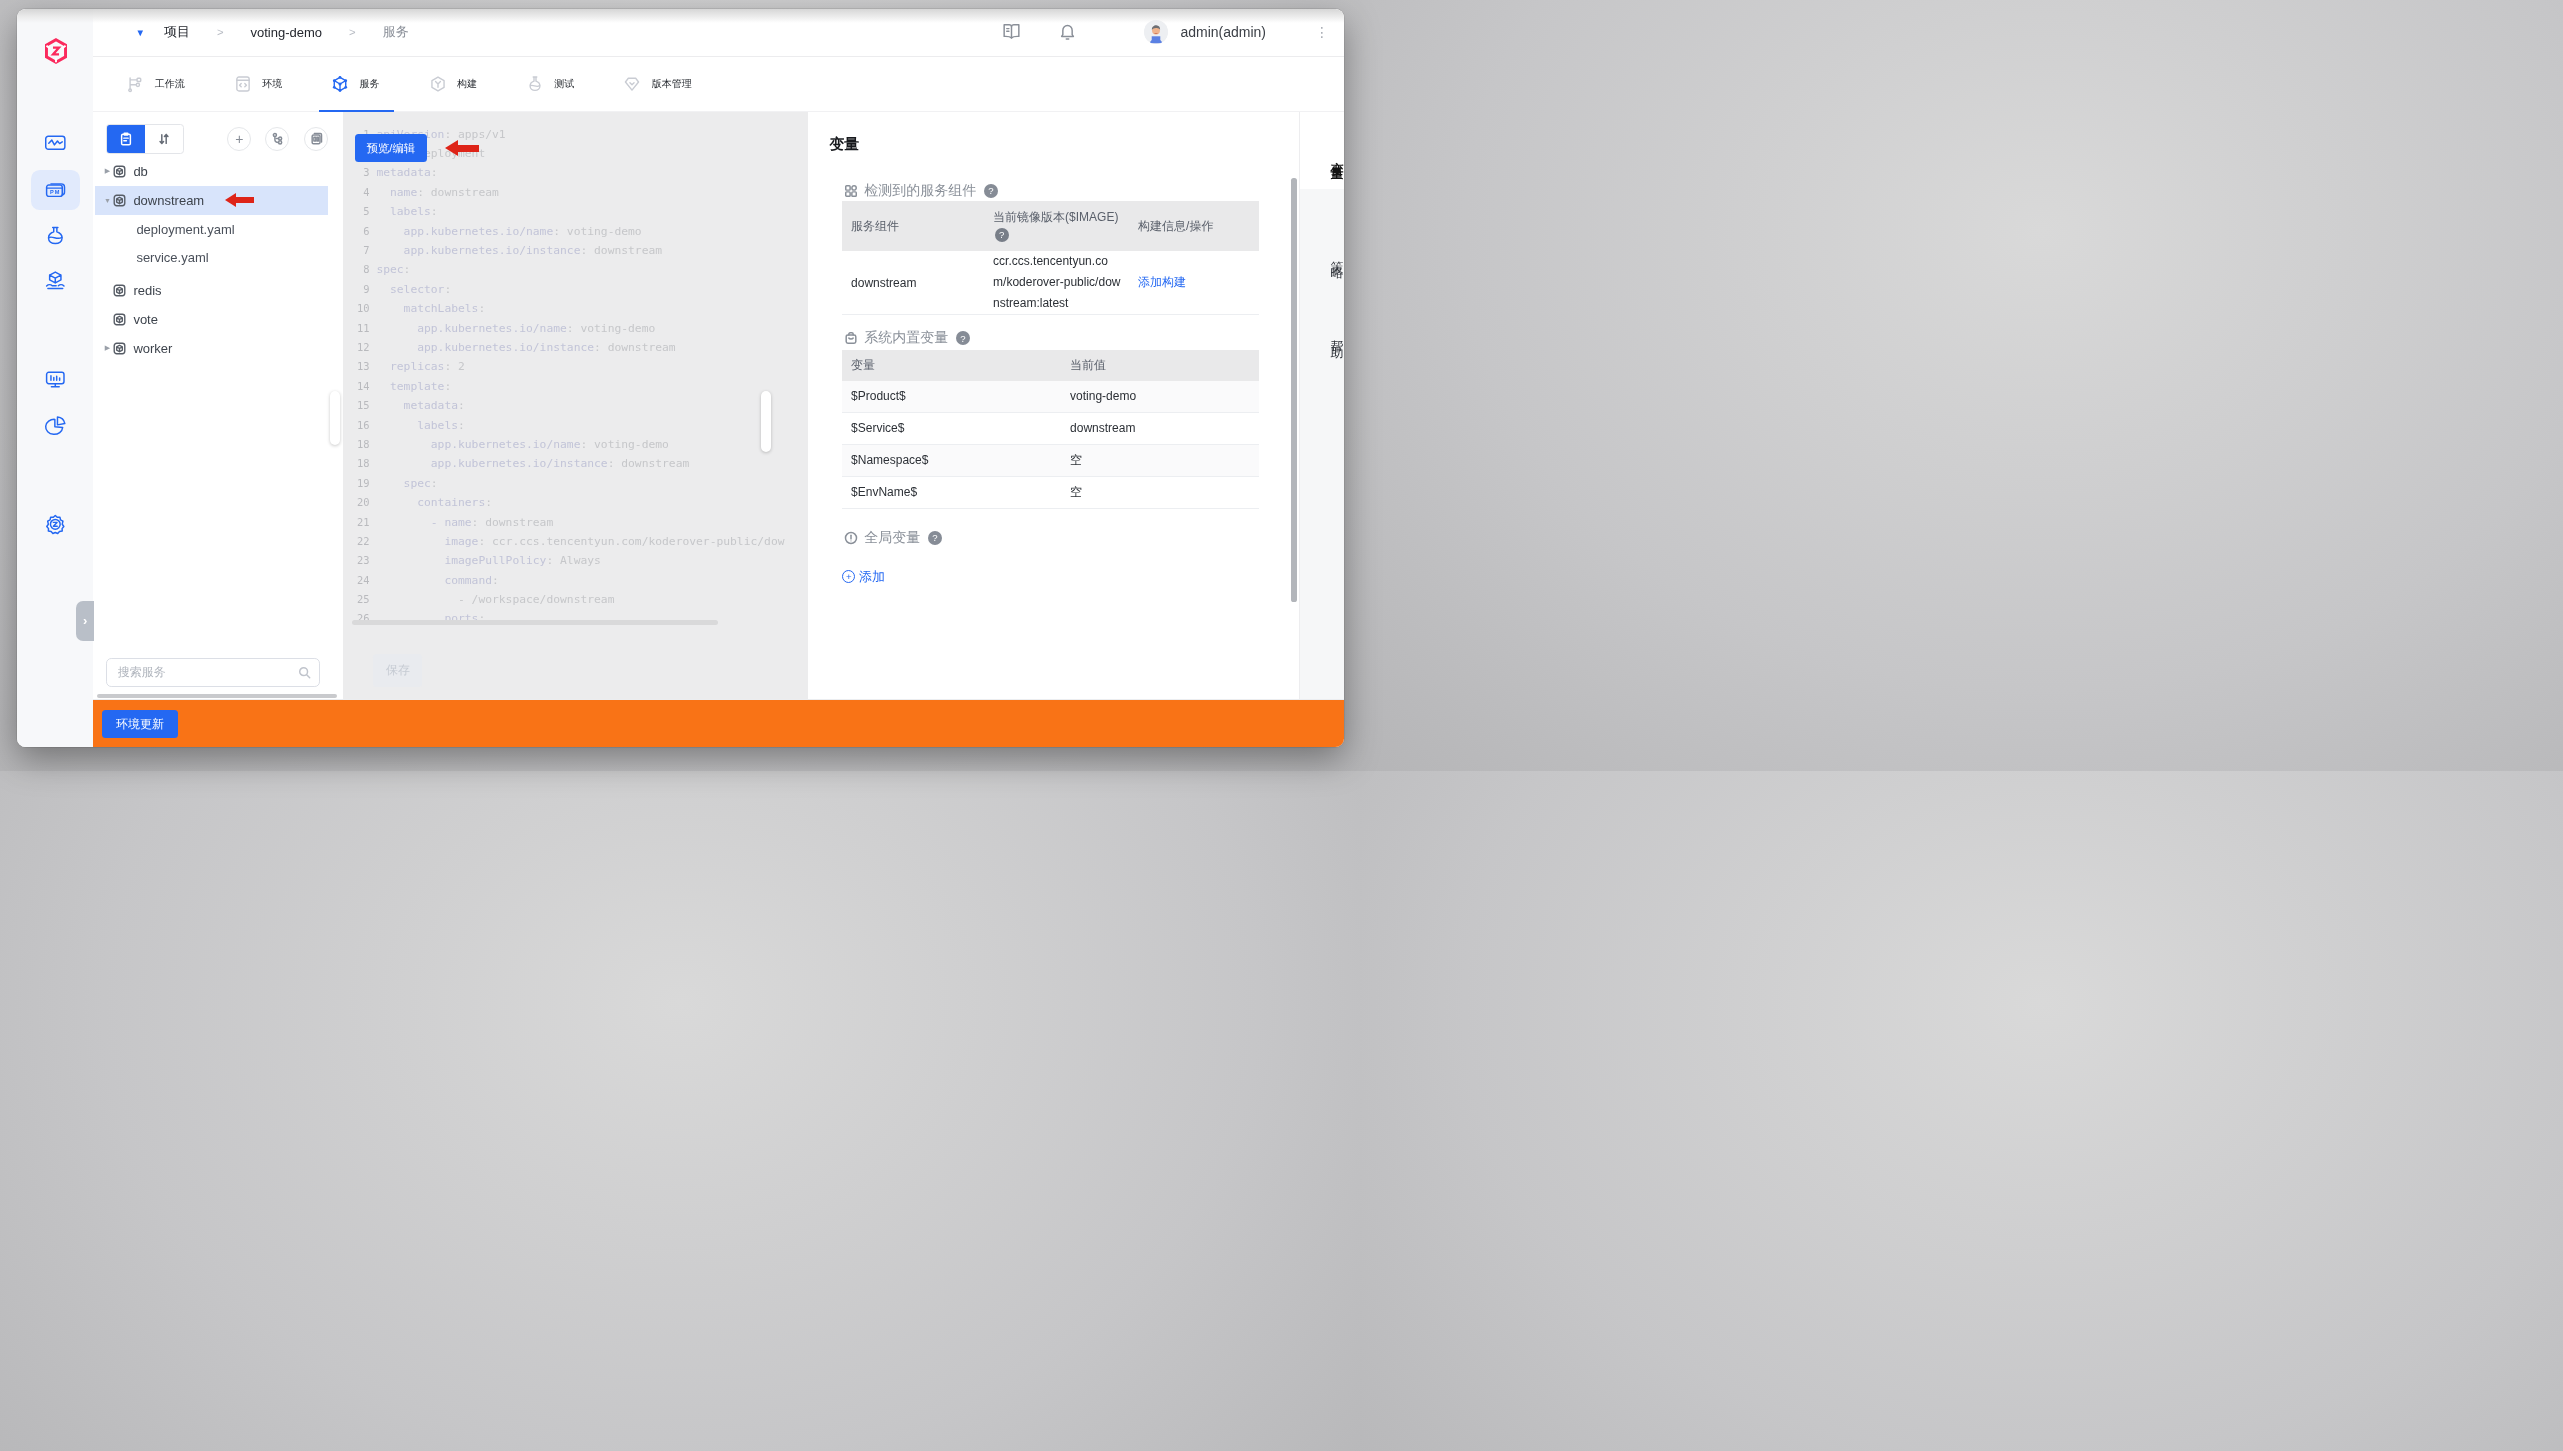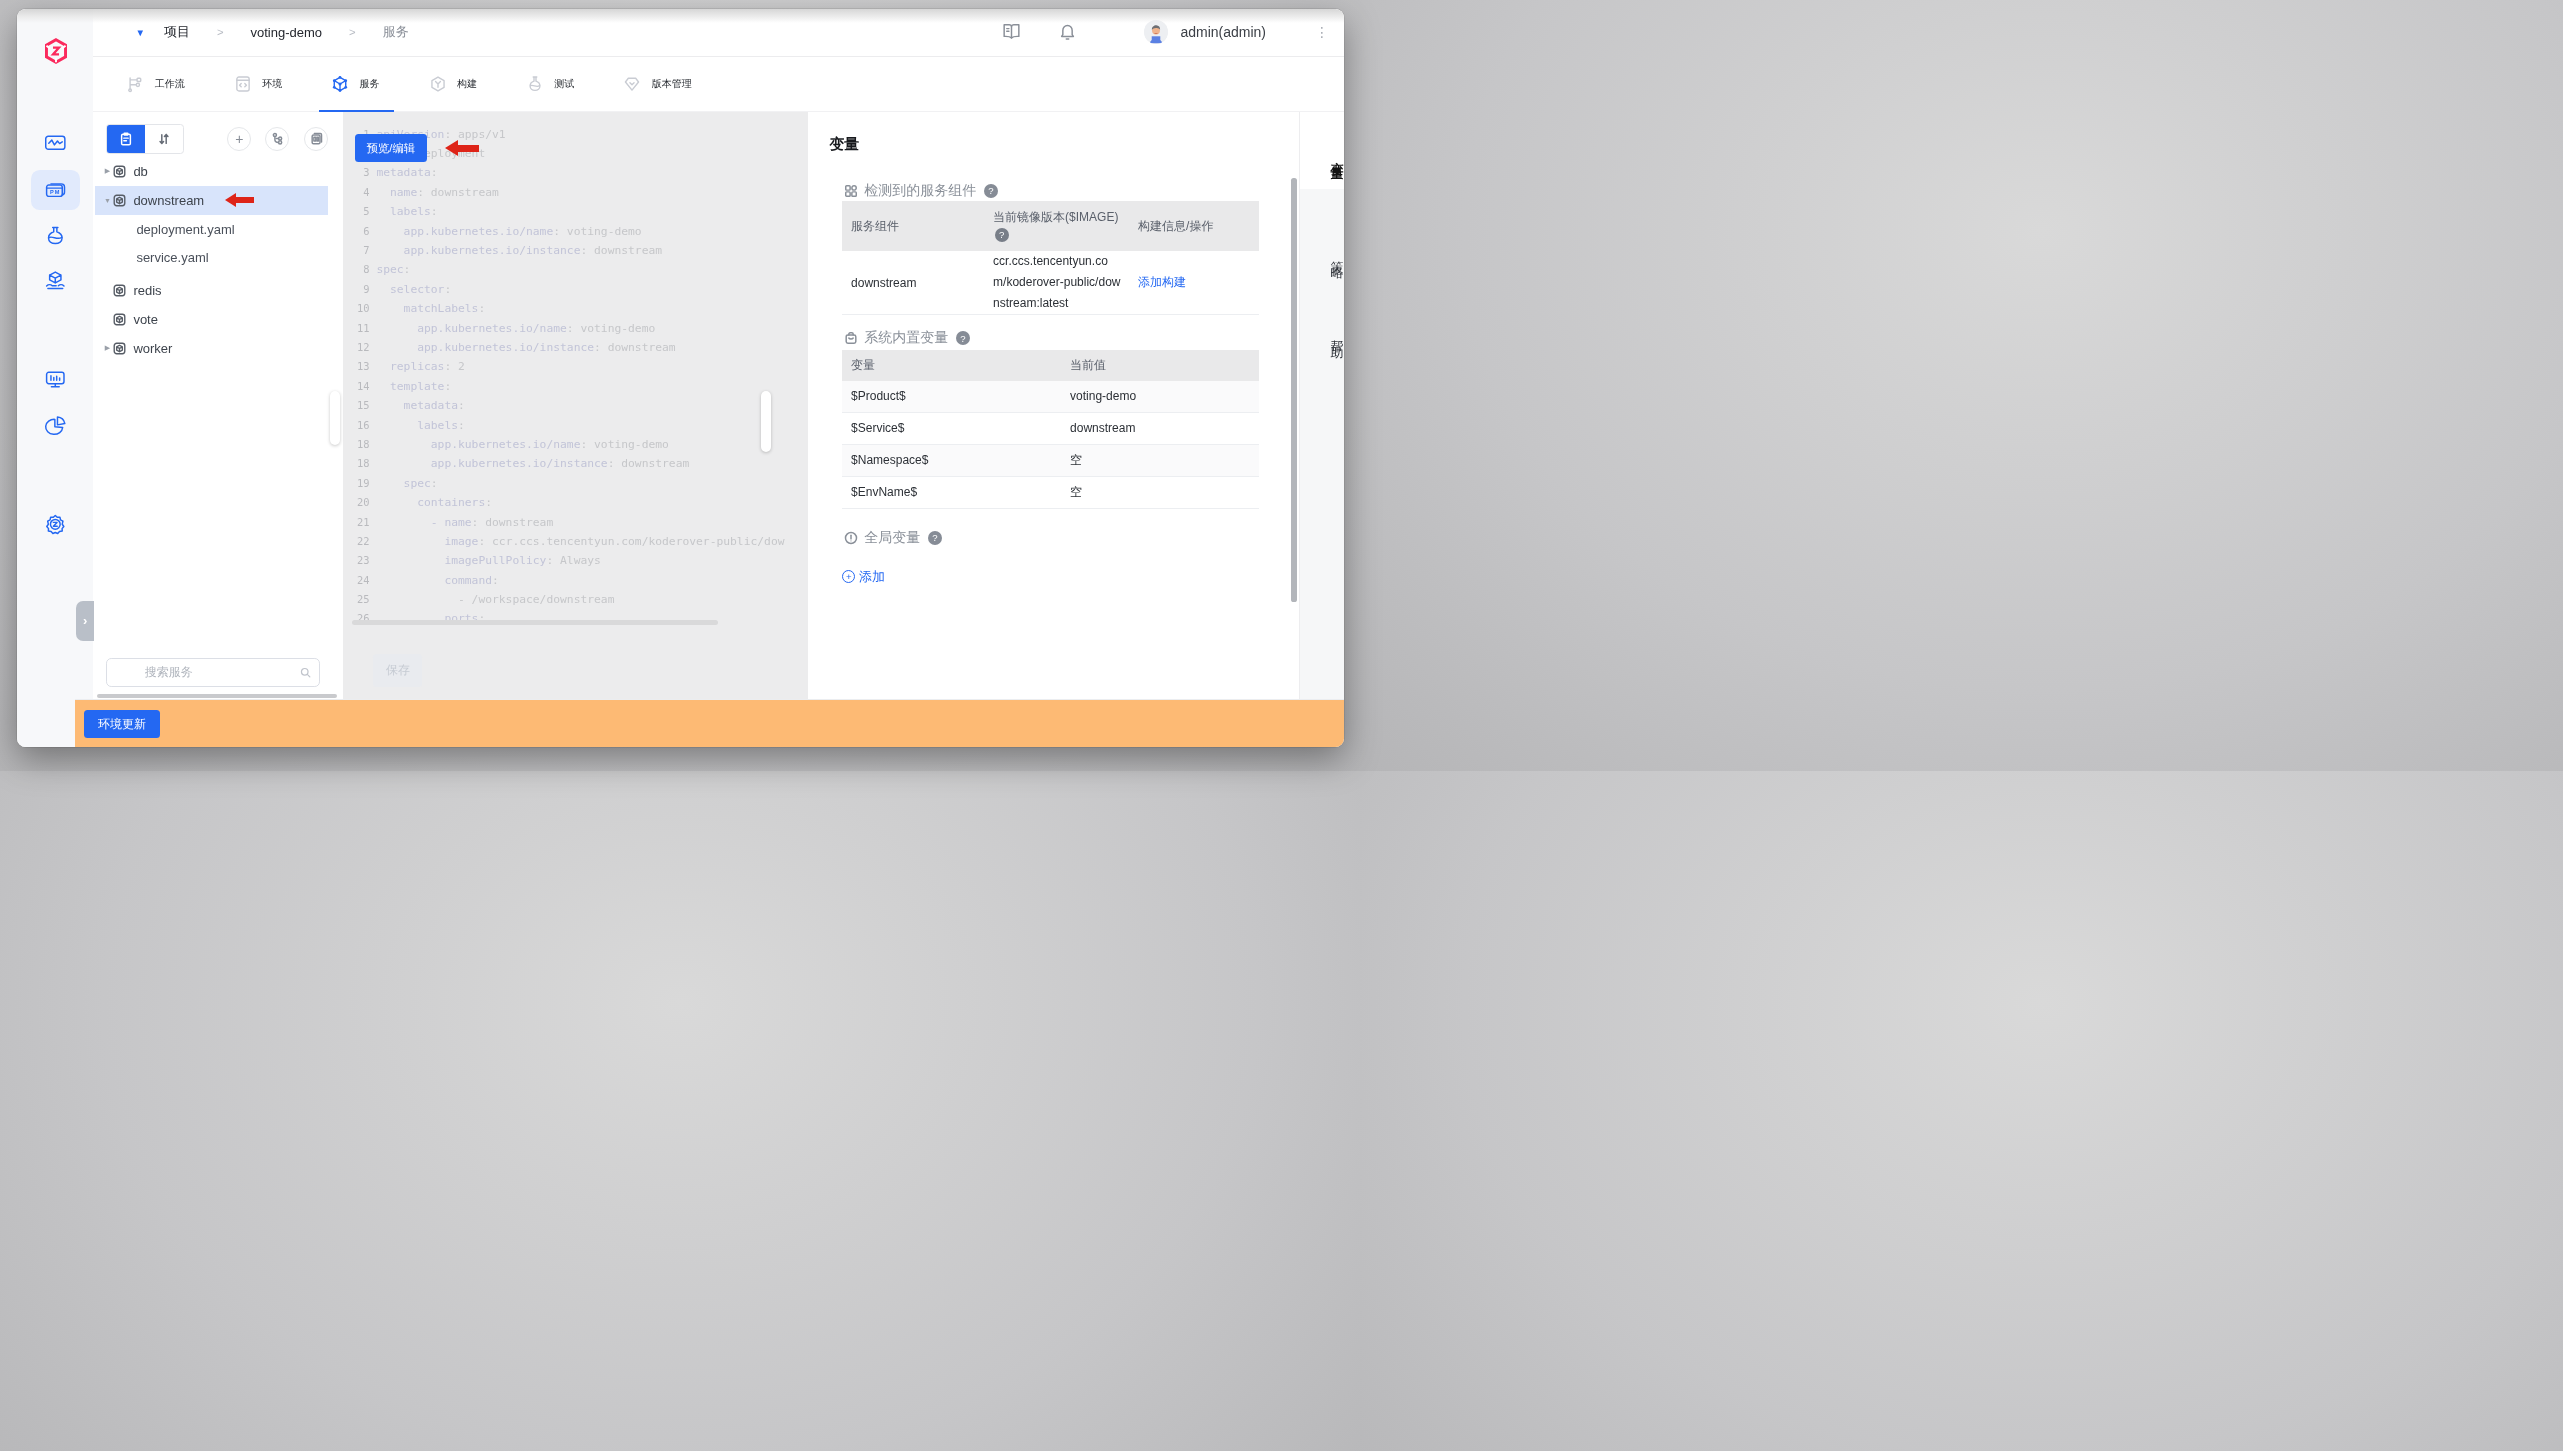--- a/index.html
+++ b/index.html
@@ -56,21 +56,21 @@
   .tree-row.sel { background:#d8e4fb; }
   .caret { width:12px; margin-left:6px; font-size:7.8px; color:#9aa0a9; flex:0 0 12px; text-align:center; }
   .cube { width:13px; height:13px; color:#575d66; margin-right:7px; flex:0 0 13px; }
   .tree-label { white-space:nowrap; }
   .child-indent { margin-left:41px; color:#4a505a; }
 
   .scroll-pill { position:absolute; width:9.6px; height:54px; background:#fff; border-radius:5.2px;
     box-shadow:0 0.9px 3.5px rgba(0,0,0,.22); z-index:8; }
 
   .search-box { position:absolute; left:89px; top:649px; width:214px; height:29.5px; border:0.9px solid #dcdfe6;
-    border-radius:5.2px; background:#fff; display:flex; align-items:center; z-index:4;padding-left:27px; }
+    border-radius:5.2px; background:#fff; display:flex; align-items:center; z-index:4; }
   .search-box input { border:0; outline:0; flex:1; margin-left:10.4px; font-size:12px; color:#333; background:transparent; font-family:inherit; }
   .search-box input::placeholder { color:#b0b5bd; }
   .search-box .mag { width:13px; height:13px; color:#c0c4cc; margin-right:8.7px; }
   .tree-hscroll { position:absolute; left:80px; top:685px; width:240px; height:4.3px; background:#c9cacd; border-radius:2.6px; z-index:4; }
 
   .collapse-tab { position:absolute; left:59px; top:592px; width:17.4px; height:40px; background:#b9bfc8;
     border-radius:7px 0 0 7px; color:#fff; display:flex; align-items:center; justify-content:center;
     font-size:13px; font-weight:bold; z-index:6; }
 
   
@@ -118,21 +118,21 @@
 
   
   .side-strip { position:absolute; left:1282px; top:102px; width:45px; height:588px; background:#f6f7f8; border-left:0.9px solid #ededef; }
   .side-tab { writing-mode:vertical-rl; text-orientation:upright; letter-spacing:6px; font-size:13px; color:#2f333a;
     padding-top:5.2px; width:45px; text-align:center; cursor:pointer; }
   .side-tab.on { background:#fff; height:78px; padding-top:15.6px; font-weight:bold; color:#111; }
   .side-tab.t2 { margin-top:24px; height:80px; padding-top:7px; }
   .side-tab.t3 { height:80px; }
 
   
-  .footer { position:absolute; left:58px; right:0; bottom:0; height:48px; background:#fdba74; border-top:0.9px solid #ebedf0; z-index:12; }
+  .footer { position:absolute; left:76px; right:0; bottom:0; height:48px; background:#f97316; border-top:0.9px solid #ebedf0; z-index:12; }
   .env-btn { position:absolute; left:8.7px; top:10.4px; height:28px; padding:0 14px; background:#2468f2; color:#fff;
     border:none; border-radius:3.5px; font-size:12px; font-family:inherit; }
 </style>
 </head>
 <body>
 
 <div class="window">
   <div class="sheen"></div>
 
   <div class="rail">

